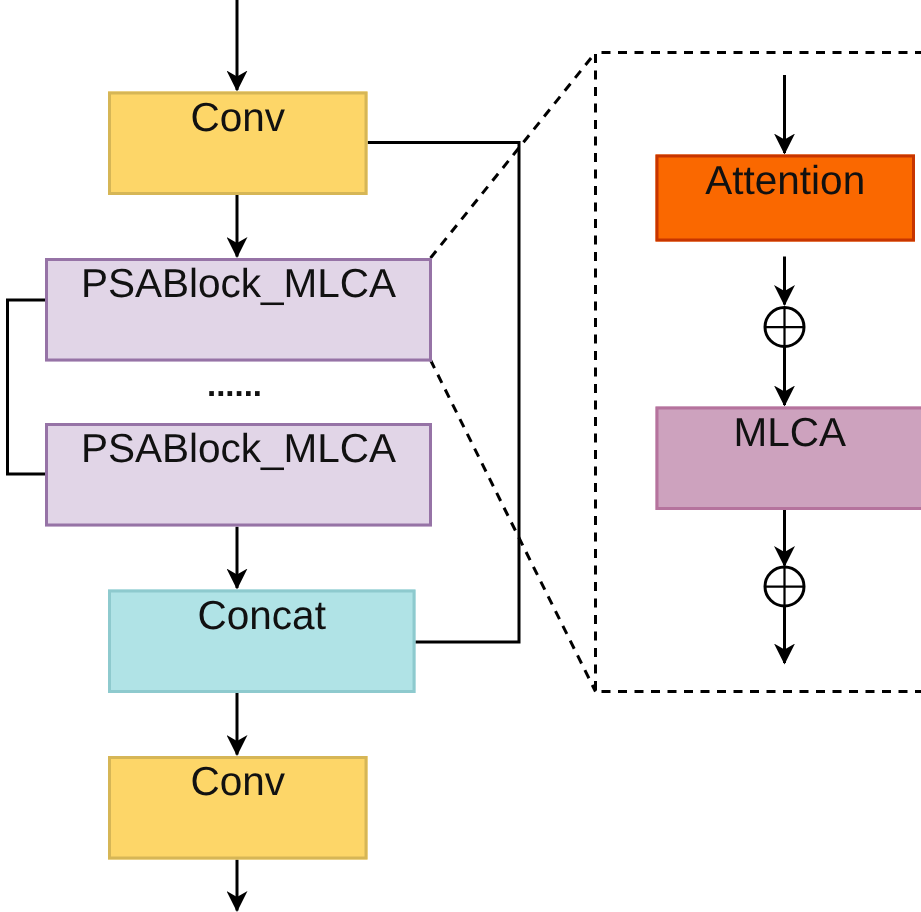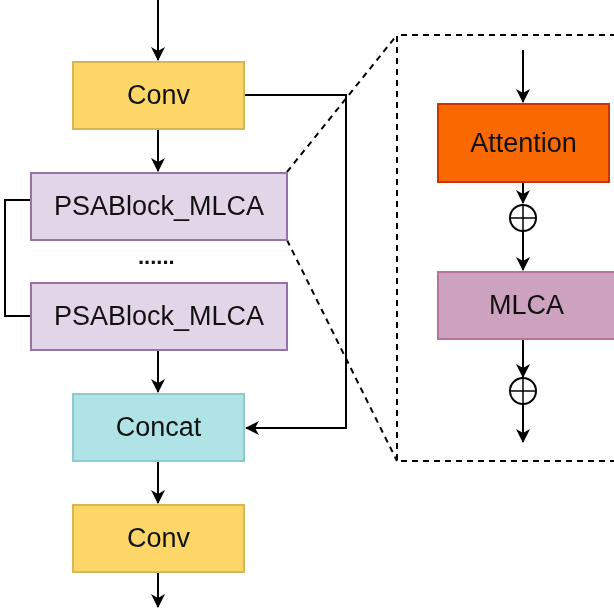--- a/index.html
+++ b/index.html
@@ -1,19 +1,19 @@
 <!DOCTYPE html>
 <html><head>
 <meta charset="utf-8">
 <style>
   html, body { margin: 0; padding: 0; background: #ffffff; }
   body { width: 614px; height: 608px; position: relative; overflow: hidden;
          font-family: "Liberation Sans", sans-serif; }
   svg { position: absolute; left: 0; top: 0; }
-  .node { position: absolute; box-sizing: border-box; display: flex; align-items: center;
+  .node { position: absolute; box-sizing: border-box; display: flex; 
           justify-content: center; font-size: 27px; color: #111; border: 2px solid; }
   .ellipsis { position: absolute; font-size: 22px; font-weight: bold; color: #111;
               letter-spacing: 0px; line-height: 1; }
 </style>
 </head>
 <body>
 
 <svg width="614" height="608">
   <defs>
     <marker id="ah" markerWidth="10" markerHeight="10" refX="9" refY="5" orient="auto" markerUnits="userSpaceOnUse">
@@ -58,24 +58,24 @@
 <div class="node" id="n-conv-top" style="left: 72px; top: 61px; width: 173px; height: 69px; background: rgb(253, 214, 104); border-color: rgb(214, 182, 86);">
   <span>Conv</span>
 </div>
 <div class="node" id="n-psa1" style="left: 30px; top: 172px; width: 258px; height: 69px; background: rgb(225, 213, 231); border-color: rgb(150, 115, 166);">
   <span>PSABlock_MLCA</span>
 </div>
 <div class="ellipsis" style="left:138px;top:246px;">......</div>
 <div class="node" id="n-psa2" style="left: 30px; top: 282px; width: 258px; height: 69px; background: rgb(225, 213, 231); border-color: rgb(150, 115, 166);">
   <span>PSABlock_MLCA</span>
 </div>
-<div class="node" id="n-concat" style="left: 72px; top: 393px; width: 173px; height: 69px; background: rgb(176, 227, 230); border-color: rgb(142, 202, 206);">
+<div class="node" id="n-concat" style="left: 72px; top: 393px; width: 205px; height: 69px; background: rgb(176, 227, 230); border-color: rgb(142, 202, 206);">
   <span>Concat</span>
 </div>
 <div class="node" id="n-conv-bot" style="left: 72px; top: 504px; width: 173px; height: 69px; background: rgb(253, 214, 104); border-color: rgb(214, 182, 86);">
   <span>Conv</span>
 </div>
-<div class="node" id="n-attn" style="left: 437px; top: 103px; width: 173px; height: 80px; background: rgb(250, 104, 0); border-color: rgb(199, 53, 0);">
+<div class="node" id="n-attn" style="left: 437px; top: 103px; width: 173px; height: 58px; background: rgb(250, 104, 0); border-color: rgb(199, 53, 0);">
   <span>Attention</span>
 </div>
 <div class="node" id="n-mlca" style="left: 437px; top: 271px; width: 179px; height: 69px; background: rgb(205, 162, 190); border-color: rgb(181, 115, 157);">
   <span>MLCA</span>
 </div>
 
 </body></html>

